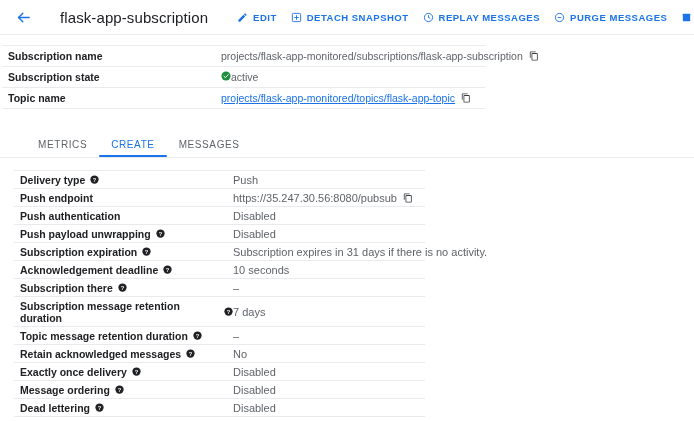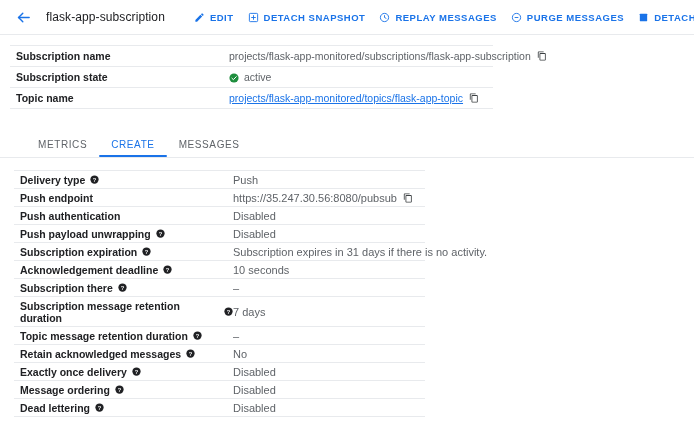--- a/index.html
+++ b/index.html
@@ -29,23 +29,23 @@
     width: 18px;
     height: 18px;
     display: flex;
     align-items: center;
     justify-content: center;
     color: #1a73e8;
     flex: none;
     cursor: pointer;
   }
   .page-title {
-    font-size: 12px;
+    font-size: 15px;
     color: #202124;
-    margin-left: 14px;
+    margin-left: 28px;
     white-space: nowrap;
     letter-spacing: .1px;
   }
   .toolbar {
     display: flex;
     align-items: center;
     margin-left: 22px;
     flex: 1;
   }
   .tb-btn {
@@ -71,21 +71,21 @@
   .tb-ico svg { display:block; width:11px; height:11px; }
 
   .header-rule {
     height: 1px;
     background: #e8eaed;
     width: 100%;
   }
 
   
   .info-table {
-    margin: 10px 0 0 10px;
+    margin: 10px 0 0 2px;
     width: 483px;
     border-top: 1px solid #e8eaed;
   }
   .info-row {
     display: flex;
     align-items: center;
     min-height: 18px;
     border-bottom: 1px solid #e8eaed;
     padding: 1px 0;
   }
@@ -115,22 +115,21 @@
     flex: none; cursor: pointer; display:block;
   }
   .copy-ico svg { display:block; width:10px; height:10px; }
 
   .link {
     color: #1a73e8;
     text-decoration: underline;
   }
   .status {
     display: flex;
-    align-items: flex-end;
-    gap: 5px;
+    align-items: flex-start;
   }
   .check-ico { width: 10px; height: 10px; flex: none; display:block; }
   .check-ico svg { display:block; width:10px; height:10px; }
 
   
   .tabs-wrap {
     margin-top: 21px;
     position: relative;
   }
   .tabs {

